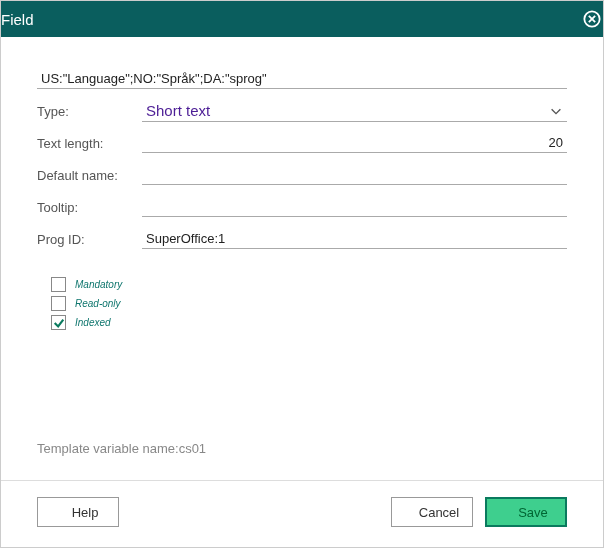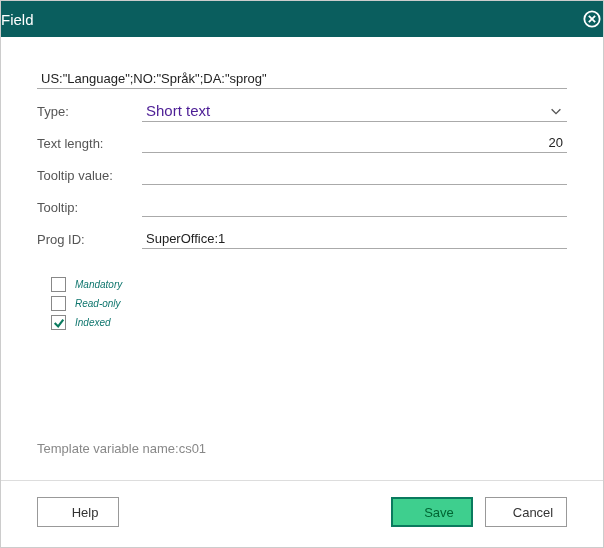--- a/index.html
+++ b/index.html
@@ -195,21 +195,21 @@
         </svg>
       </div>
     </div>
 
     <div class="form-row">
       <div class="form-label">Text length:</div>
       <input class="form-input right" type="text" value="20" style="">
     </div>
 
     <div class="form-row">
-      <div class="form-label">Tooltip value:</div>
+      <div class="form-label">Default name:</div>
       <input class="form-input" type="text" value="" style="">
     </div>
 
     <div class="form-row">
       <div class="form-label">Tooltip:</div>
       <input class="form-input" type="text" value="" style="">
     </div>
 
     <div class="form-row">
       <div class="form-label">Prog ID:</div>
@@ -241,17 +241,17 @@
 
     <div class="template-var">
       <span>Template variable name:</span><span>cs01</span>
     </div>
 
   </div>
 
   <div class="footer">
     <button class="btn">Help</button>
     <div class="spacer"></div>
+    <button class="btn">Cancel</button>
     <button class="btn primary">Save</button>
-    <button class="btn">Cancel</button>
   </div>
 
 </div>
 
 </body></html>

